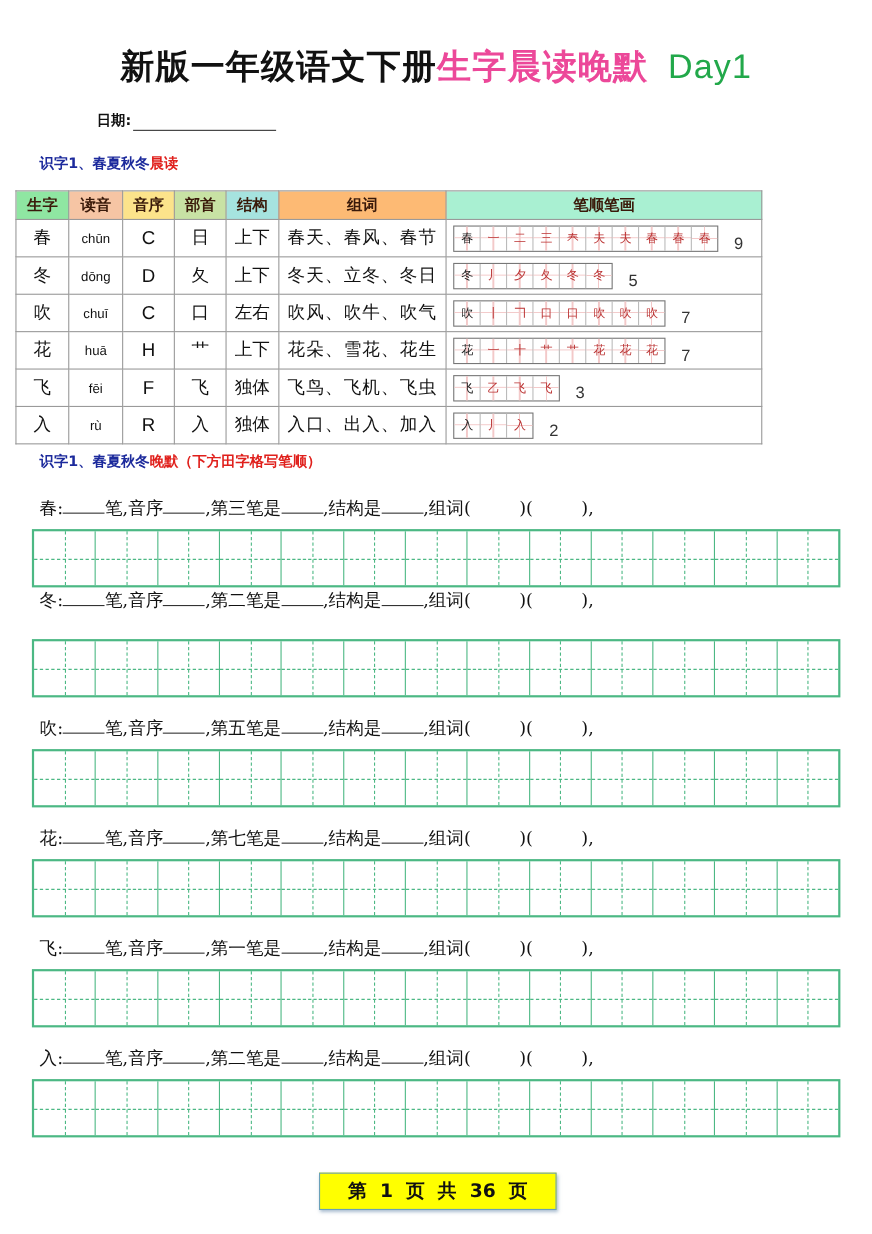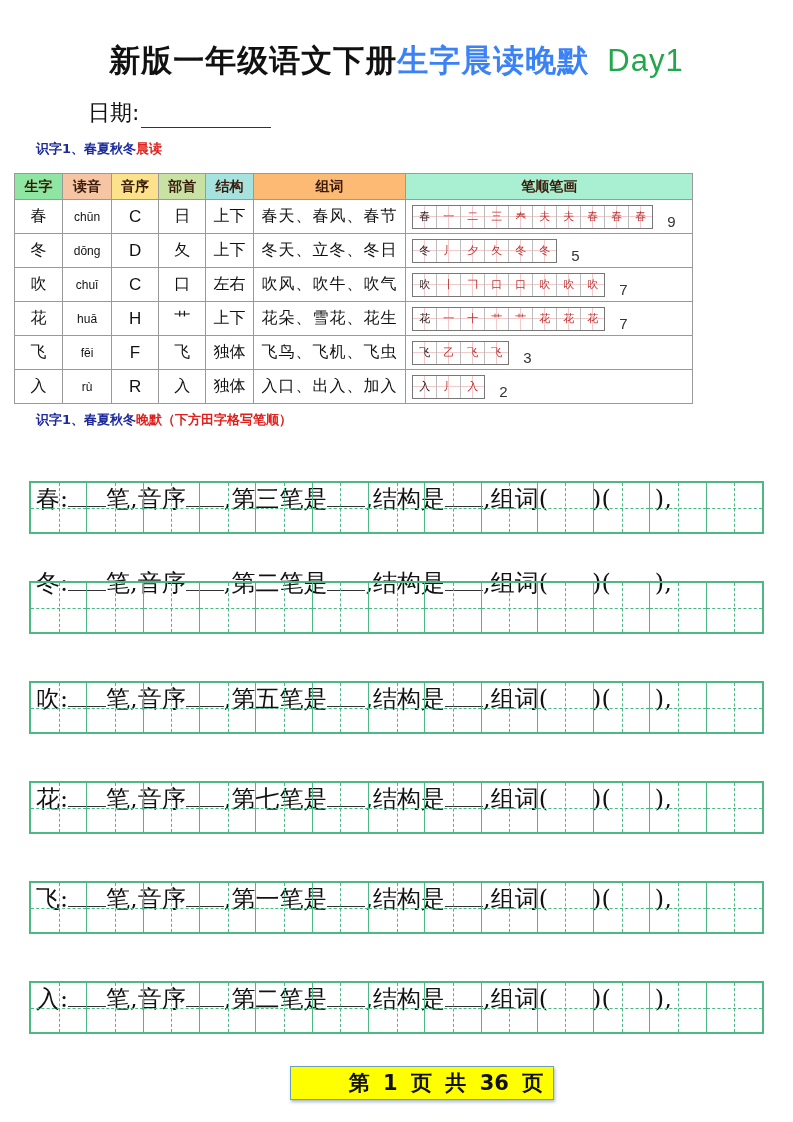--- a/index.html
+++ b/index.html
@@ -1,24 +1,24 @@
 <!DOCTYPE html>
 <html><head>
 <meta charset="utf-8">
 <style>
   html, body { margin:0; padding:0; background:#ffffff; }
   body { width:793px; height:1122px; position:relative; overflow:hidden;
          font-family:"DejaVu Serif", "Liberation Serif", serif; color:#111; }
   .title { position:absolute; top:40px; left:0; width:793px; text-align:center;
            font-family:"DejaVu Sans", sans-serif; font-weight:bold; font-size:31px; letter-spacing:1px; }
   .title .black { color:#111; }
-  .title .red { color:#3b82f6;margin-top:25px; }
+  .title .red { color:#ec4899;margin-top:25px; }
   .title .green { color:#22a84a; font-family:"Liberation Sans", sans-serif; font-weight:normal; margin-left:18px; }
   .info { position:absolute; top:98px; left:88px; width:640px; display:flex; gap:30px;
-          font-family:"DejaVu Sans", sans-serif; font-weight:normal; font-size:22px; }
+          font-family:"DejaVu Sans", sans-serif; font-weight:bold; font-size:13px; }
   .info .f { display:flex; align-items:flex-end; }
   .info .line { display:inline-block; width:130px; border-bottom:1.5px solid #333; height:20px; margin-left:2px; }
   .sec { position:absolute; left:36px; font-family:"DejaVu Sans", sans-serif; font-weight:bold; font-size:13px; }
   .sec .blue { color:#1c2a9c; }
   .sec .red { color:#e0201c; }
 
   table.main { position:absolute; left:14px; top:173px; width:679px; border-collapse:collapse;
                font-size:16px; }
   table.main th, table.main td { border:1px solid #9a9a9a; padding:0; text-align:center; height:33px; }
   table.main th { height:25px; font-family:"DejaVu Sans", sans-serif; font-weight:bold; font-size:14px; color:#3a1a0a; }
@@ -29,32 +29,32 @@
   .sbox { display:inline-flex; vertical-align:middle; border:1px solid #777; }
   .sbox span { display:inline-block; width:23px; height:22px; line-height:22px; text-align:center; font-size:11px;
                border-right:1px solid #bbb; position:relative;
                background:linear-gradient(to right, transparent 11px, #f3c9c9 11px, #f3c9c9 12px, transparent 12px),
                           linear-gradient(to bottom, transparent 10px, #f3c9c9 10px, #f3c9c9 11px, transparent 11px); }
   .sbox span:last-child { border-right:none; }
   .sbox span.first { color:#222; }
   .sbox span.step { color:#b33; }
   .scount { display:inline-block; vertical-align:middle; margin-left:14px; font-family:"Liberation Sans", sans-serif; font-size:15px; color:#333; position:relative; top:5px; }
 
-  .q { position:absolute; left:36px; width:740px; font-size:24px; white-space:nowrap;margin-top:35px; }
+  .q { position:absolute; left:36px; width:740px; font-size:16px; white-space:nowrap; }
   .q .blank { display:inline-block; width:38px; border-bottom:1.5px solid #333; height:18px; }
   .q .paren { display:inline-block; width:44px; }
   .grid { position:absolute; left:29px; width:735px; height:53px; display:flex; border:2px solid #4cb884; box-sizing:border-box; }
   .grid .cell { flex:1; border-right:1.5px solid #4cb884; position:relative; }
   .grid .cell:last-child { border-right:none; }
   .grid .cell::before { content:""; position:absolute; left:50%; top:0; bottom:0; border-left:1.2px dashed #4cb884; }
   .grid .cell::after { content:""; position:absolute; top:50%; left:0; right:0; border-top:1.2px dashed #4cb884; }
 
   .footer { position:absolute; top:1066px; left:290px; width:214px; height:32px; background:#ffff00;
             border:1.5px solid #6aa0b8; box-shadow:1px 2px 3px rgba(80,120,160,0.5);
-            text-align:center; line-height:32px; font-family:"DejaVu Sans", sans-serif; font-weight:bold; font-size:21px; word-spacing:6px;padding-left:48px; }
+            text-align:center; line-height:32px; font-family:"DejaVu Sans", sans-serif; font-weight:bold; font-size:17px; word-spacing:6px; }
 </style>
 </head>
 <body>
 
 <div class="title">
   <span class="black">新版一年级语文下册</span><span class="red">生字晨读晚默</span><span class="green">Day1</span>
 </div>
 
 <div class="info">
   <div class="f">

